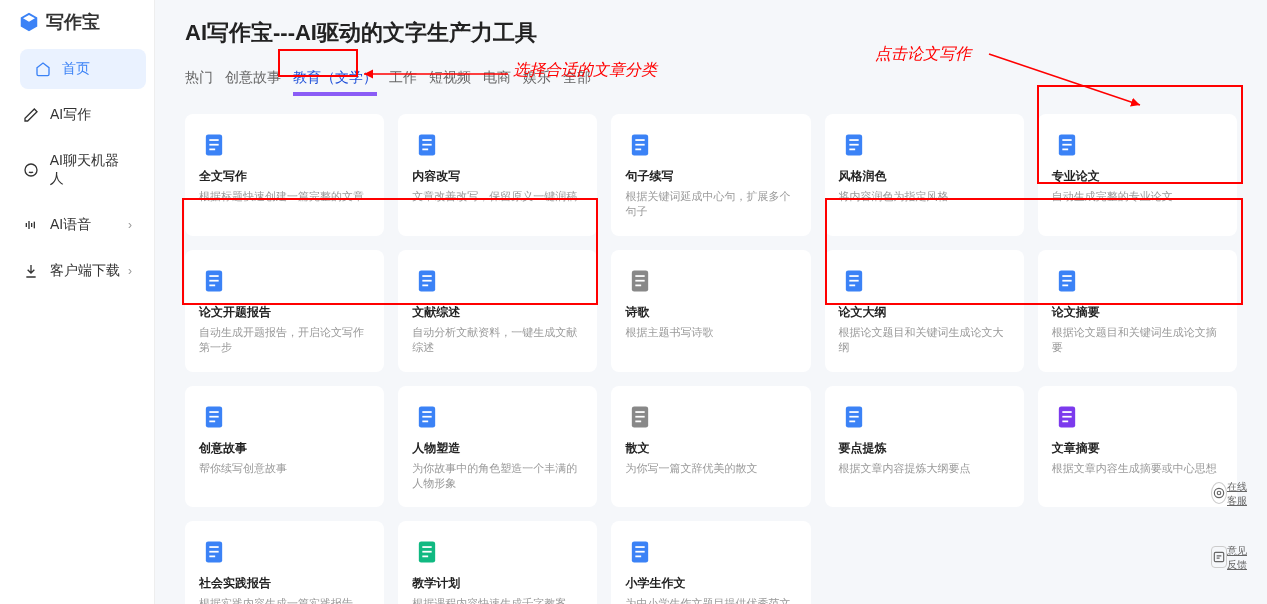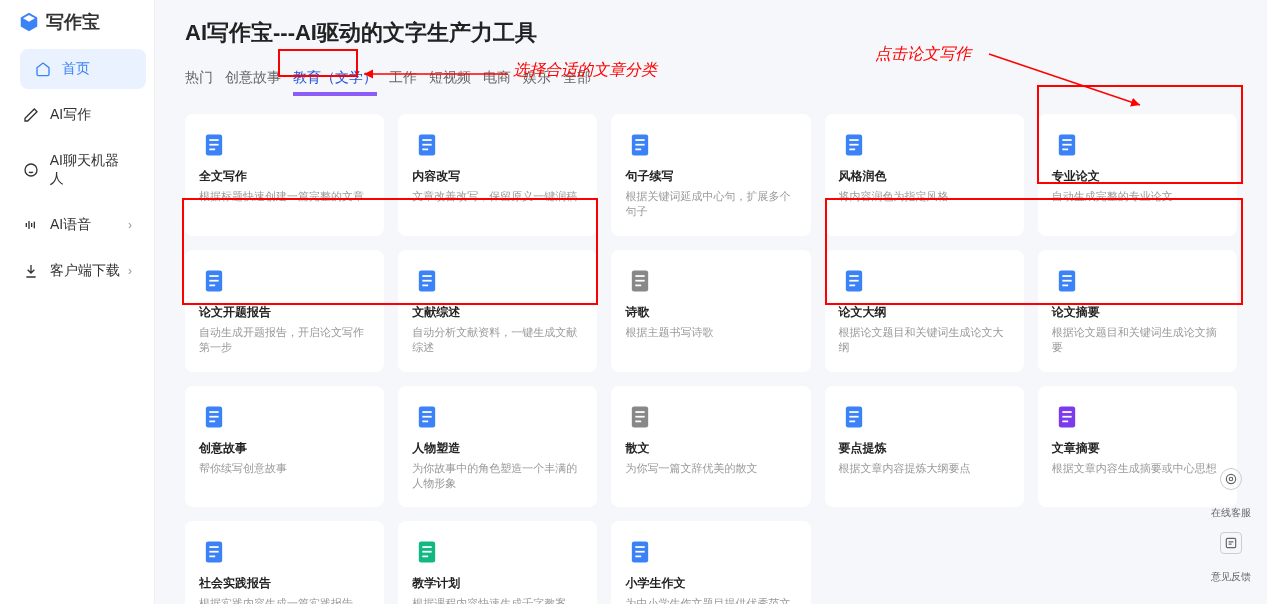--- a/index.html
+++ b/index.html
@@ -139,26 +139,27 @@
       right: 16px;
       bottom: 20px;
       display: flex;
       flex-direction: column;
       gap: 12px;
     }
     .float-btn {
       width: 40px;
       height: 52px;
       display: flex;
-      flex-direction: column;
+      flex-direction: row;
       align-items: center;
-      justify-content: space-between;
+      justify-content: flex-start;
       font-size: 10px;
       color: #666;
       cursor: pointer;
+      text-decoration: underline;
     }
     .float-btn .icon {
       width: 22px;
       height: 22px;
       border: 1px solid #ccc;
       border-radius: 50%;
       margin-bottom: 3px;
       display: flex;
       align-items: center;
       justify-content: center;

